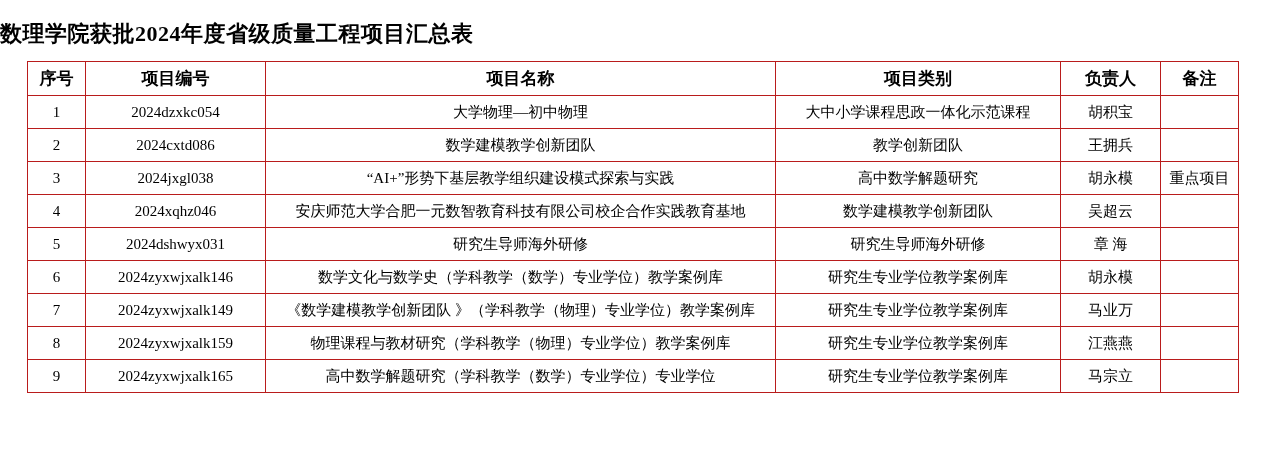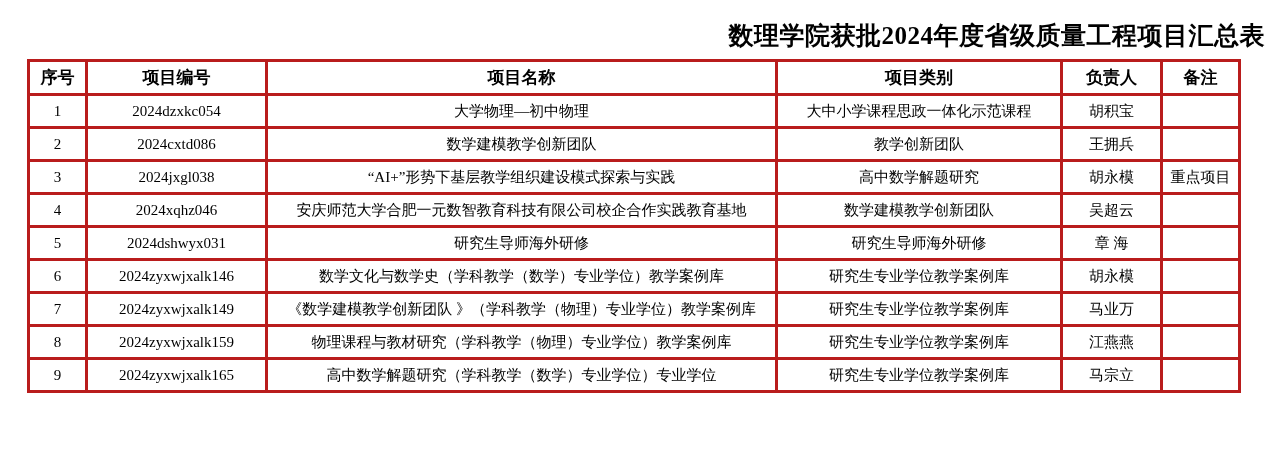--- a/index.html
+++ b/index.html
@@ -14,40 +14,40 @@
     color: #000000;
     overflow: hidden;
   }
   .page {
     width: 1265px;
     height: 451px;
     position: relative;
     box-sizing: border-box;
   }
   .doc-title {
-    text-align: right;
-    font-size: 25px;
+    text-align: left;
+    font-size: 22px;
     font-weight: bold;
     letter-spacing: 0.5px;
     margin-top: 21px;
-    margin-bottom: 8px;
+    margin-bottom: 14px;
     line-height: 1.2;
   }
   .table-wrap {
     padding: 0 27px;
     box-sizing: border-box;
   }
   table.summary {
     border-collapse: collapse;
     width: 1211px;
     table-layout: fixed;
   }
   table.summary th,
   table.summary td {
-    border: 3px solid #b91c1c;
+    border: 1px solid #b91c1c;
     text-align: center;
     vertical-align: middle;
     padding: 0;
     box-sizing: border-box;
     font-family: Liberation Serif, serif;
   }
   table.summary th {
     height: 34px;
     font-size: 17px;
     font-weight: bold;

